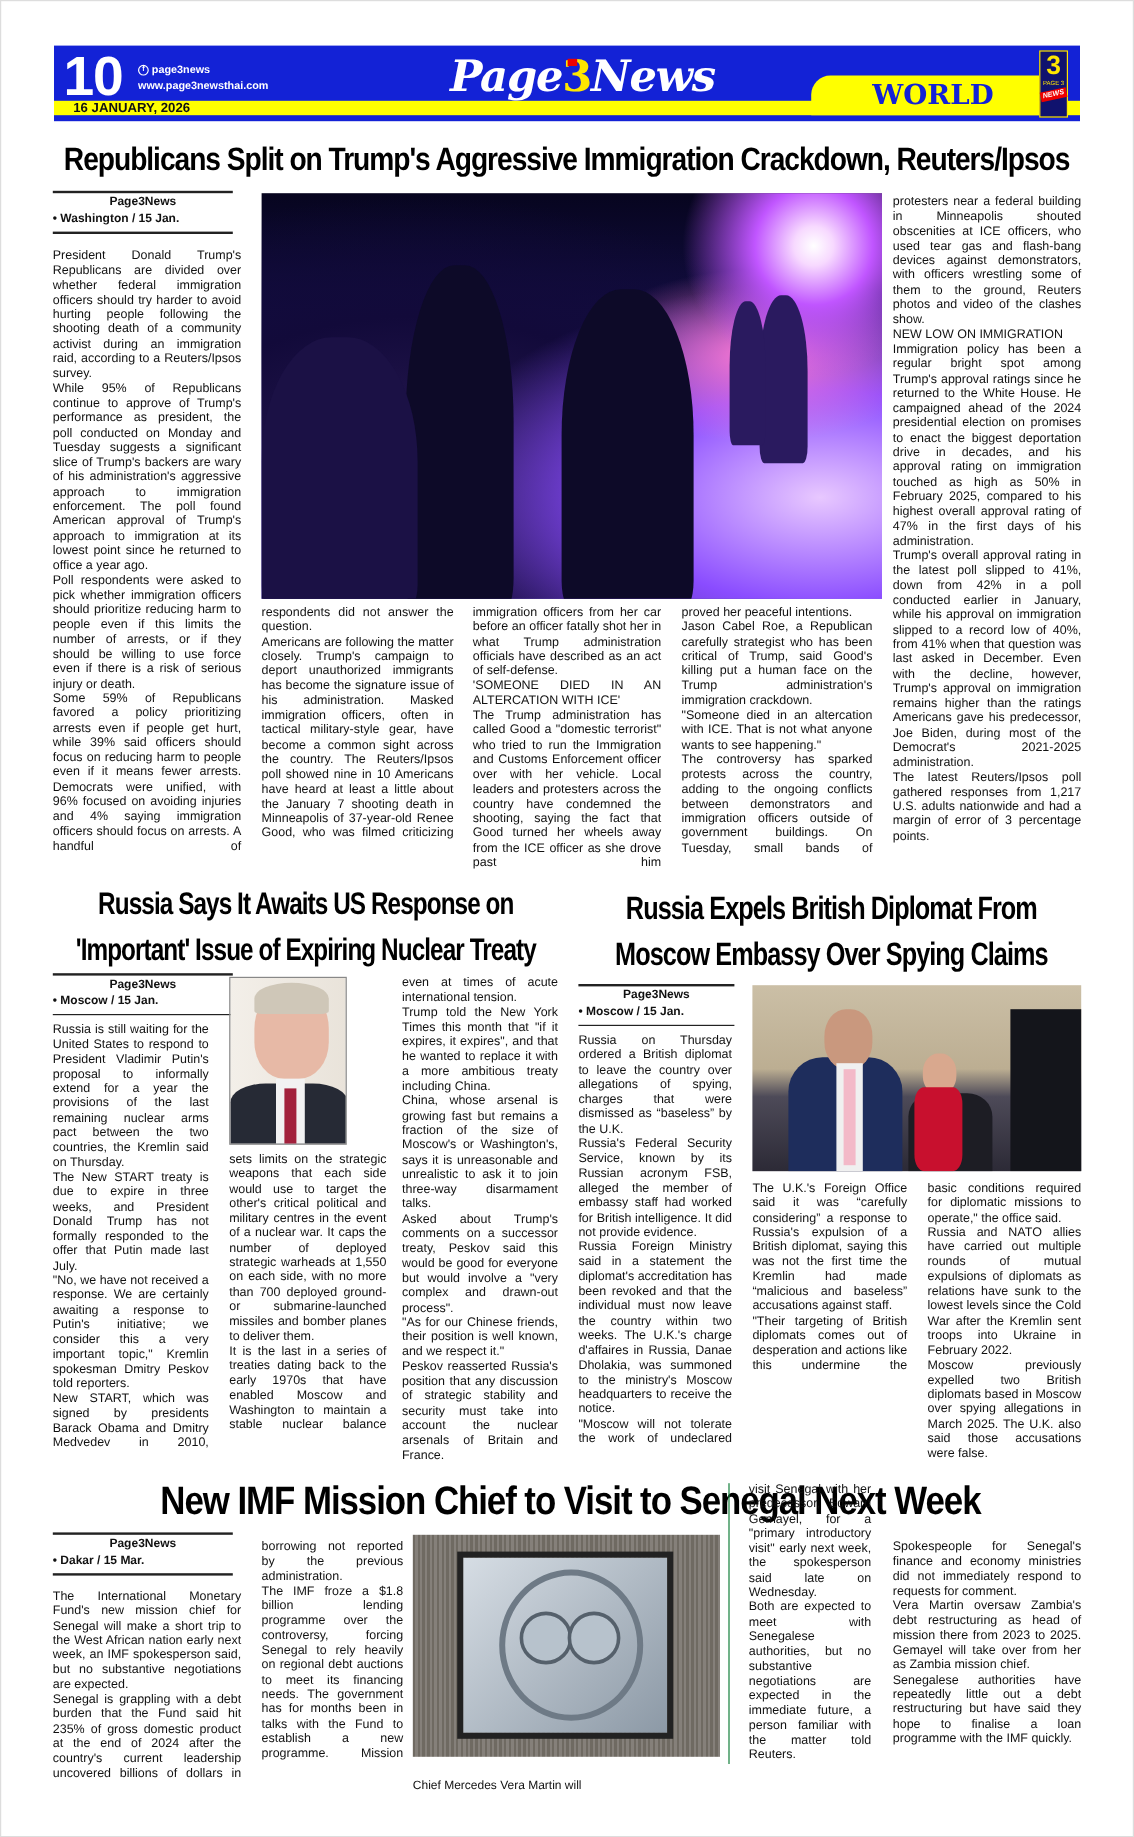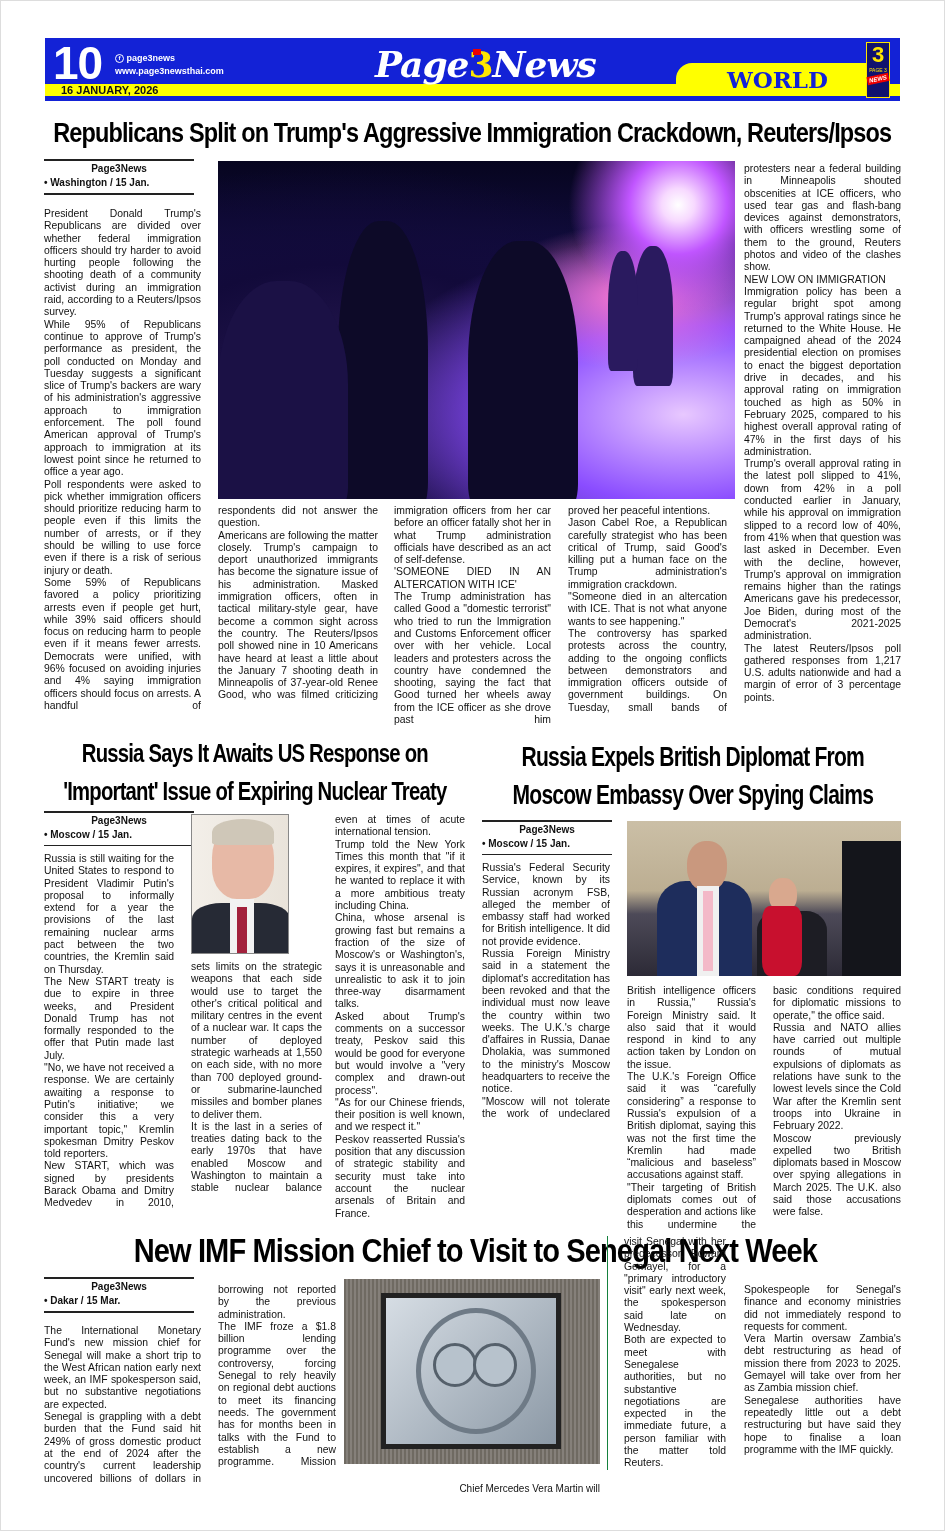--- a/index.html
+++ b/index.html
@@ -50,21 +50,21 @@
 radial-gradient(ellipse at 90% 75%,#e8c8ff 0,#8a4cff 25%,transparent 50%),
 radial-gradient(ellipse at 25% 70%,#2a1b55 0,#120a3a 40%,transparent 70%),
 linear-gradient(180deg,#07051f 0%,#15104d 40%,#3b2aa8 70%,#6a52e0 100%)}
 .silhouette{position:absolute;background:#0d0a28;border-radius:45% 45% 10% 10%}
 .photo-peskov{left:191px;top:814px;width:98px;height:140px;background:linear-gradient(90deg,#f3efe9,#e9e3da);border:1px solid #888}
 .photo-diplomat{left:627px;top:821px;width:274px;height:155px;background:linear-gradient(180deg,#cbbfa6 0%,#bcae92 45%,#4d4a58 60%,#2c2a36 100%)}
 .photo-imf{left:344px;top:1279px;width:256px;height:185px;background:repeating-linear-gradient(90deg,#6f6a62 0 2px,#85807a 2px 4px)}
 .imf-plaque{position:absolute;left:37px;top:14px;width:180px;height:156px;background:linear-gradient(135deg,#d6dde4,#8c99a6);border:5px solid #222}
 .imf-seal{position:absolute;left:30px;top:10px;width:120px;height:126px;border:5px solid #6e7a86;border-radius:50%}
 .imf-globe{position:absolute;top:30px;width:44px;height:44px;border:3px solid #55606b;border-radius:50%;background:#b7c2cc}
-.caption{position:absolute;left:344px;top:1483px;width:256px;font-size:10px;text-align:right;line-height:12px}
+.caption{position:absolute;left:344px;top:1483px;width:256px;font-size:10px;text-align:left;line-height:12px}
 </style>
 </head>
 <body>
 
 <div class="page-frame"></div>
 
 <header class="masthead">
   <div class="mast-yellow"></div>
   <div class="mast-yellow-right"></div>
   <div class="page-num">10</div>
@@ -159,55 +159,55 @@
 </div>
 
 <h2 class="headline h3">Russia Expels British Diplomat From Moscow Embassy Over Spying Claims</h2>
 <div class="byline" style="left:482px;top:820px;width:130px">
   <div class="rule"></div>
   <div class="src">Page3News</div>
   <div class="loc">• Moscow / 15 Jan.</div>
   <div class="rule" style="height:1px"></div>
 </div>
 <div class="col" style="left:482px;top:862px;width:128px">
+  <p>Russia on Thursday ordered a British diplomat to leave the country over allegations of spying, charges that were dismissed as “baseless” by the U.K.</p>
   <p>Russia's Federal Security Service, known by its Russian acronym FSB, alleged the member of embassy staff had worked for British intelligence. It did not provide evidence.</p>
   <p>Russia Foreign Ministry said in a statement the diplomat's accreditation has been revoked and that the individual must now leave the country within two weeks. The U.K.'s charge d'affaires in Russia, Danae Dholakia, was summoned to the ministry's Moscow headquarters to receive the notice.</p>
   <p class="last">"Moscow will not tolerate the work of undeclared</p>
 </div>
 <div class="photo photo-diplomat">
   <div style="position:absolute;left:30px;top:60px;width:95px;height:95px;background:#1e2d5c;border-radius:30% 30% 0 0"></div>
   <div style="position:absolute;left:60px;top:20px;width:40px;height:50px;background:#c9987e;border-radius:45%"></div>
   <div style="position:absolute;left:70px;top:65px;width:22px;height:90px;background:#f0f0f0"></div>
   <div style="position:absolute;left:76px;top:70px;width:10px;height:80px;background:#f3b9c8"></div>
   <div style="position:absolute;left:130px;top:90px;width:70px;height:65px;background:#1d1d24;border-radius:30% 30% 0 0"></div>
   <div style="position:absolute;left:142px;top:57px;width:28px;height:34px;background:#d9a88e;border-radius:45%"></div>
   <div style="position:absolute;left:135px;top:85px;width:40px;height:70px;background:#c8102e;border-radius:20%"></div>
   <div style="position:absolute;left:215px;top:20px;width:60px;height:135px;background:#14151b"></div>
 </div>
 <div class="col" style="left:627px;top:985px;width:129px">
-  <p>British intelligence officers in Russia," Russia's Foreign Ministry said. It also said that it would respond in kind to any action taken by London on the issue.</p>
   <p>The U.K.'s Foreign Office said it was “carefully considering” a response to Russia's expulsion of a British diplomat, saying this was not the first time the Kremlin had made “malicious and baseless” accusations against staff.</p>
   <p class="last">"Their targeting of British diplomats comes out of desperation and actions like this undermine the</p>
 </div>
 <div class="col" style="left:773px;top:985px;width:128px">
   <p>basic conditions required for diplomatic missions to operate," the office said.</p>
   <p>Russia and NATO allies have carried out multiple rounds of mutual expulsions of diplomats as relations have sunk to the lowest levels since the Cold War after the Kremlin sent troops into Ukraine in February 2022.</p>
   <p>Moscow previously expelled two British diplomats based in Moscow over spying allegations in March 2025. The U.K. also said those accusations were false.</p>
 </div>
 
 <h2 class="headline h4">New IMF Mission Chief to Visit to Senegal Next Week</h2>
 <div class="byline" style="left:44px;top:1277px">
   <div class="rule"></div>
   <div class="src">Page3News</div>
   <div class="loc">• Dakar /  15 Mar.</div>
   <div class="rule"></div>
 </div>
 <div class="col" style="left:44px;top:1325px;width:157px">
   <p>The International Monetary Fund's new mission chief for Senegal will make a short trip to the West African nation early next week, an IMF spokesperson said, but no substantive negotiations are expected.</p>
-  <p class="last">Senegal is grappling with a debt burden that the Fund said hit 249% of gross domestic product at the end of 2024 after the country's current leadership uncovered billions of dollars in</p>
+  <p class="last">Senegal is grappling with a debt burden that the Fund said hit 235% of gross domestic product at the end of 2024 after the country's current leadership uncovered billions of dollars in</p>
 </div>
 <div class="col" style="left:218px;top:1284px;width:118px">
   <p>borrowing not reported by the previous administration.</p>
   <p class="last">The IMF froze a $1.8 billion lending programme over the controversy, forcing Senegal to rely heavily on regional debt auctions to meet its financing needs. The government has for months been in talks with the Fund to establish a new programme. Mission</p>
 </div>
 <div class="photo photo-imf">
   <div class="imf-plaque">
     <div class="imf-seal">
       <div class="imf-globe" style="left:12px"></div>
       <div class="imf-globe" style="left:52px"></div>

